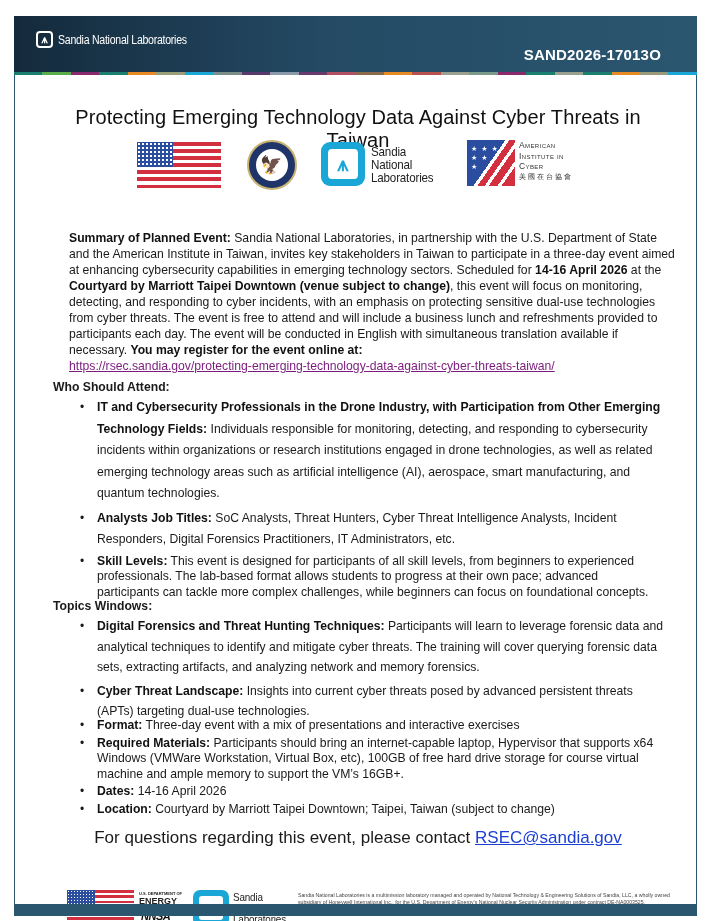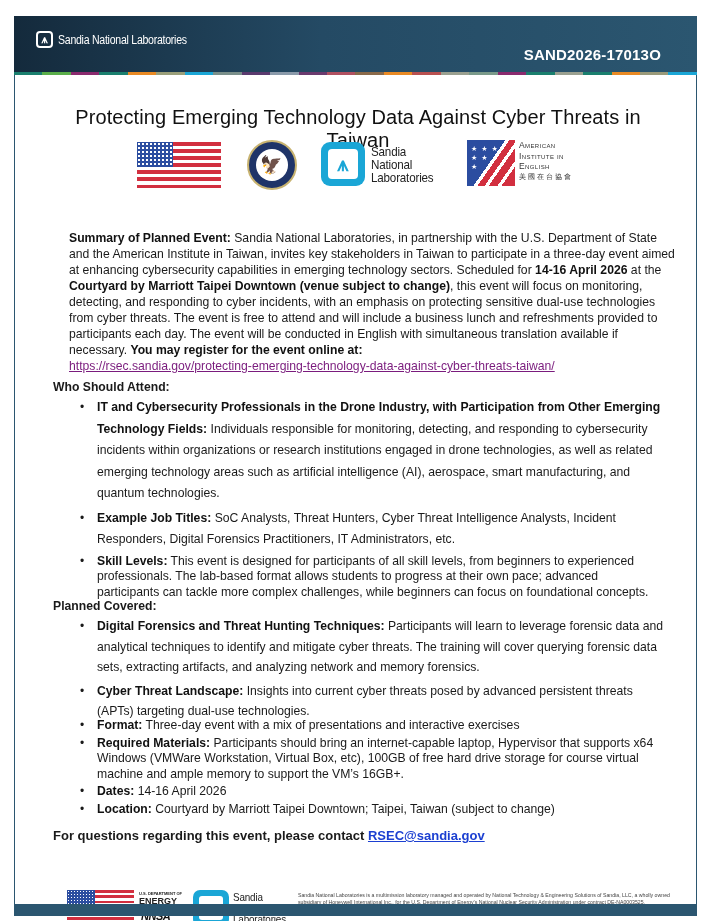--- a/index.html
+++ b/index.html
@@ -43,21 +43,21 @@
   b { font-weight: bold; color: #111; }
   a.link { color: #7a1b7d; text-decoration: underline; }
   a.mail { color: #1b3fd1; text-decoration: underline; }
   .section { position: absolute; left: 0; width: 610px; }
   .section h3 { margin: 0; font-size: 12.2px; font-weight: bold; line-height: 16px; }
   ul { margin: 0; padding: 0 0 0 30px; list-style: none; }
   ul li { position: relative; font-size: 12.2px; padding-left: 14px; margin-left: 0; }
   ul li::before { content: "\2022"; position: absolute; left: -3px; top: 0; font-size: 12px; }
   ul.loose li { line-height: 20.5px; margin-bottom: 3px; }
   ul.tight li { line-height: 15.5px; margin-bottom: 2px; }
-  .contact { font-weight: bold; font-size: 13px; position: absolute; left: 0; width: 610px; top: 733px; }
+  .contact { text-align: center; font-weight: normal; font-size: 17px; position: absolute; left: 0; width: 610px; top: 733px; }
   .bottom-logos { position: absolute; left: 67px; top: 890px; height: 40px; width: 600px; }
   .bflag { position: absolute; left: 0; top: 0; width: 67px; height: 35px; background: repeating-linear-gradient(180deg, #d22f3f 0 2.7px, #ffffff 2.7px 5.4px); }
   .bflag .canton { position: absolute; left: 0; top: 0; width: 28px; height: 19px; background: #2b4da0;
                    background-image: radial-gradient(#ffffff 0.6px, transparent 0.8px); background-size: 3px 3px; }
   .doe { position: absolute; left: 72px; top: 2px; font-size: 9px; font-weight: bold; color: #222; line-height: 11px; }
   .doe .small { font-size: 4px; display: block; line-height: 4px; }
   .nnsa { position: absolute; left: 74px; top: 20px; font-size: 11px; font-weight: bold; font-style: italic; color: #111; letter-spacing: -0.5px; }
   .bsnl { position: absolute; left: 126px; top: 0; display: flex; align-items: center; gap: 4px; }
   .bsnl .mark { width: 36px; height: 36px; border-radius: 7px; background: #1aa6d6; display: flex; align-items: center; justify-content: center; }
   .bsnl .mark .in { width: 24px; height: 24px; border-radius: 3px; background: #fff; color: #1aa6d6; font-weight: bold; font-size: 16px;
@@ -124,42 +124,42 @@
         <div>Laboratories</div>
       </div>
     </div>
     <div class="ait">
       <div class="box">
           <div class="stars">★★★<br>★★<br>★</div>
         </div>
       <div class="words">
         <div>American</div>
         <div>Institute in</div>
-        <div>English</div>
+        <div>Cyber</div>
         <div class="zh">美國在台協會</div>
       </div>
     </div>
   </div>
 
   <p class="summary para">
     <b>Summary of Planned Event:</b><span> Sandia National Laboratories, in partnership with the U.S. Department of State and the American Institute in Taiwan, invites key stakeholders in Taiwan to participate in a three-day event aimed at enhancing cybersecurity capabilities in emerging technology sectors. Scheduled for </span><b>14-16 April 2026</b><span> at the </span><b>Courtyard by Marriott Taipei Downtown (venue subject to change)</b><span>, this event will focus on monitoring, detecting, and responding to cyber incidents, with an emphasis on protecting sensitive dual-use technologies from cyber threats. The event is free to attend and will include a business lunch and refreshments provided to participants each day. The event will be conducted in English with simultaneous translation available if necessary. </span><b>You may register for the event online at:</b><br>
     <a class="link" href="#">https://rsec.sandia.gov/protecting-emerging-technology-data-against-cyber-threats-taiwan/</a>
   </p>
 
   <div class="section" style="top:284px;">
     <h3>Who Should Attend:</h3>
     <ul class="loose" style="margin-top:2px;">
       <li style="line-height:21.5px;"><b>IT and Cybersecurity Professionals in the Drone Industry, with Participation from Other Emerging Technology Fields:</b><span> Individuals responsible for monitoring, detecting, and responding to cybersecurity incidents within organizations or research institutions engaged in drone technologies, as well as related emerging technology areas such as artificial intelligence (AI), aerospace, smart manufacturing, and quantum technologies.</span></li>
-      <li style="line-height:21px;"><b>Example Job Titles:</b><span> SoC Analysts, Threat Hunters, Cyber Threat Intelligence Analysts, Incident Responders, Digital Forensics Practitioners, IT Administrators, etc.</span></li>
+      <li style="line-height:21px;"><b>Analysts Job Titles:</b><span> SoC Analysts, Threat Hunters, Cyber Threat Intelligence Analysts, Incident Responders, Digital Forensics Practitioners, IT Administrators, etc.</span></li>
       <li style="line-height:15.5px; margin-top:4px;"><b>Skill Levels:</b><span> This event is designed for participants of all skill levels, from beginners to experienced professionals. The lab-based format allows students to progress at their own pace; advanced participants can tackle more complex challenges, while beginners can focus on foundational concepts.</span></li>
     </ul>
   </div>
 
   <div class="section" style="top:503px;">
-    <h3>Planned Covered:</h3>
+    <h3>Topics Windows:</h3>
     <ul class="loose" style="margin-top:2px;">
       <li><b>Digital Forensics and Threat Hunting Techniques:</b><span> Participants will learn to leverage forensic data and analytical techniques to identify and mitigate cyber threats. The training will cover querying forensic data sets, extracting artifacts, and analyzing network and memory forensics.</span></li>
       <li><b>Cyber Threat Landscape:</b><span> Insights into current cyber threats posed by advanced persistent threats (APTs) targeting dual-use technologies.</span></li>
     </ul>
   </div>
 
   <div class="section" style="top:619px;">
     <ul class="tight" style="margin-top:4px;">
       <li><b>Format:</b><span> Three-day event with a mix of presentations and interactive exercises</span></li>
       <li><b>Required Materials:</b><span> Participants should bring an internet-capable laptop, Hypervisor that supports x64 Windows (VMWare Workstation, Virtual Box, etc), 100GB of free hard drive storage for course virtual machine and ample memory to support the VM’s 16GB+.</span></li>

